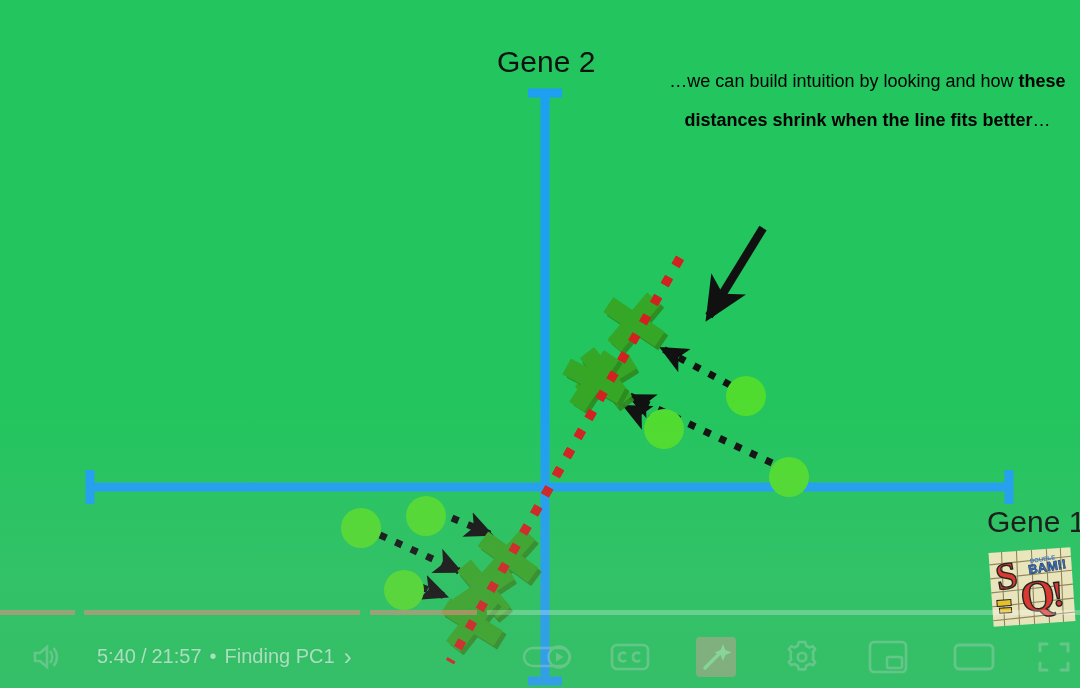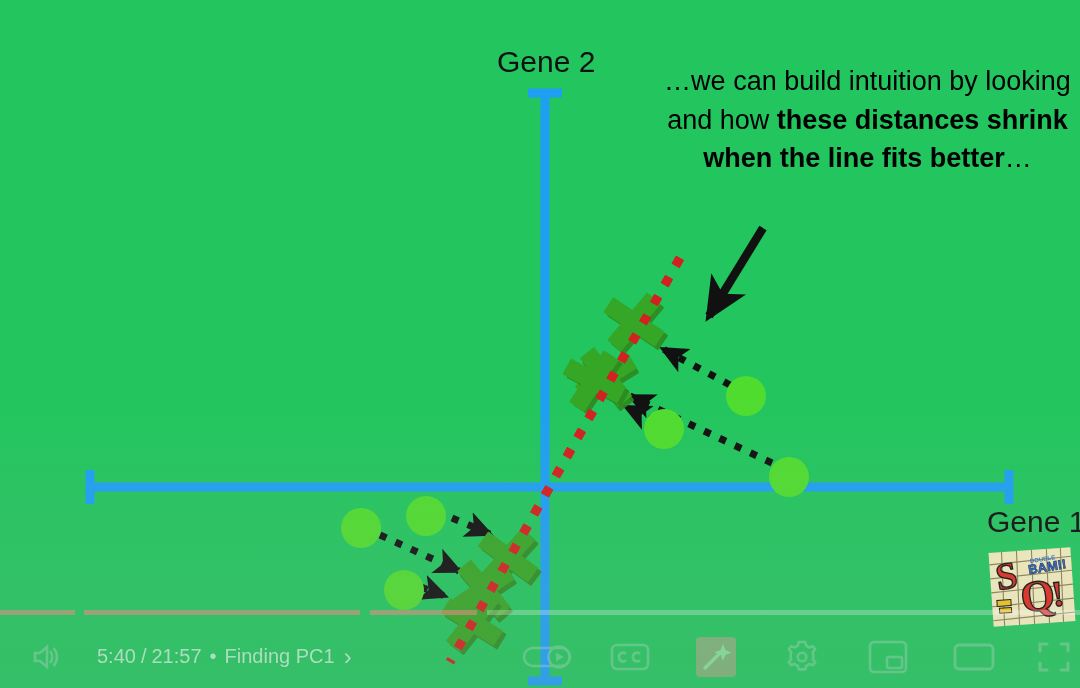--- a/index.html
+++ b/index.html
@@ -43,21 +43,21 @@
   #gene1-label { left: 987px; top: 505px; }
 
   
   #caption {
     position: absolute;
     left: 655px;
     top: 62px;
     width: 425px;
     text-align: center;
     color: #000000;
-    font-size: 27px;
+    font-size: 18px;
     line-height: 38.5px;
     font-family: "Liberation Sans", sans-serif;
   }
   #caption b { font-weight: 700; }
 
   
   #logo {
     position: absolute;
     left: 988px;
     top: 546px;

